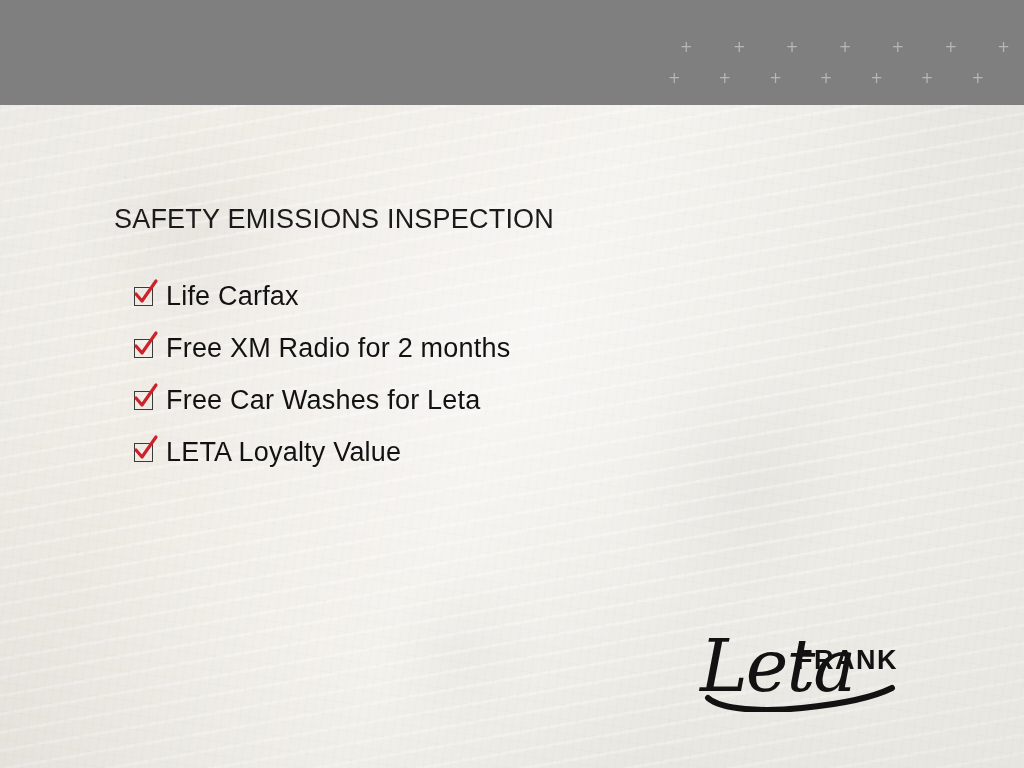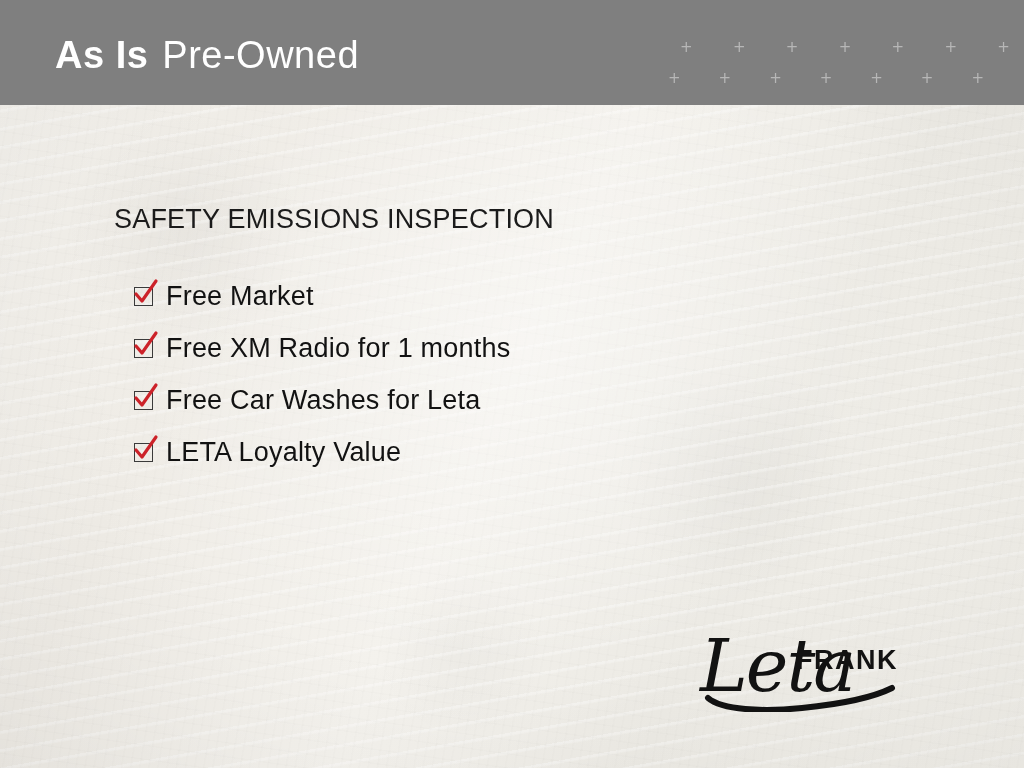--- a/index.html
+++ b/index.html
@@ -202,23 +202,20 @@
   }
 </style>
 </head>
 <body>
 
 <div class="slide">
   <div class="paper-texture"></div>
   <div class="paper-vignette"></div>
 
   <div class="header">
-    <div class="header-title">
-      <span class="title-strong">As Is</span><span class="title-light">Pre-Owned</span>
-    </div>
 
     <div class="plus-field">
       <div class="plus-row row-1">
         <span>+</span>
         <span>+</span>
         <span>+</span>
         <span>+</span>
         <span>+</span>
         <span>+</span>
         <span>+</span>
@@ -238,29 +235,29 @@
   <div class="content">
     <div class="subhead">SAFETY EMISSIONS INSPECTION</div>
 
     <ul class="check-list">
       <li class="check-item">
         <span class="check-box">
           <svg viewBox="0 0 27 27" xmlns="http://www.w3.org/2000/svg">
             <path d="M4 15 L10 22 L24 2" fill="none" stroke="#cc2229" stroke-width="3.2" stroke-linecap="round" stroke-linejoin="round"></path>
           </svg>
         </span>
-        <span class="check-label">Free Market</span>
-      </li>
-      <li class="check-item">
-        <span class="check-box">
-          <svg viewBox="0 0 27 27" xmlns="http://www.w3.org/2000/svg">
-            <path d="M4 15 L10 22 L24 2" fill="none" stroke="#cc2229" stroke-width="3.2" stroke-linecap="round" stroke-linejoin="round"></path>
-          </svg>
-        </span>
-        <span class="check-label">Free XM Radio for 1 months</span>
+        <span class="check-label">Life Carfax</span>
+      </li>
+      <li class="check-item">
+        <span class="check-box">
+          <svg viewBox="0 0 27 27" xmlns="http://www.w3.org/2000/svg">
+            <path d="M4 15 L10 22 L24 2" fill="none" stroke="#cc2229" stroke-width="3.2" stroke-linecap="round" stroke-linejoin="round"></path>
+          </svg>
+        </span>
+        <span class="check-label">Free XM Radio for 2 months</span>
       </li>
       <li class="check-item">
         <span class="check-box">
           <svg viewBox="0 0 27 27" xmlns="http://www.w3.org/2000/svg">
             <path d="M4 15 L10 22 L24 2" fill="none" stroke="#cc2229" stroke-width="3.2" stroke-linecap="round" stroke-linejoin="round"></path>
           </svg>
         </span>
         <span class="check-label">Free Car Washes for Leta</span>
       </li>
       <li class="check-item">

